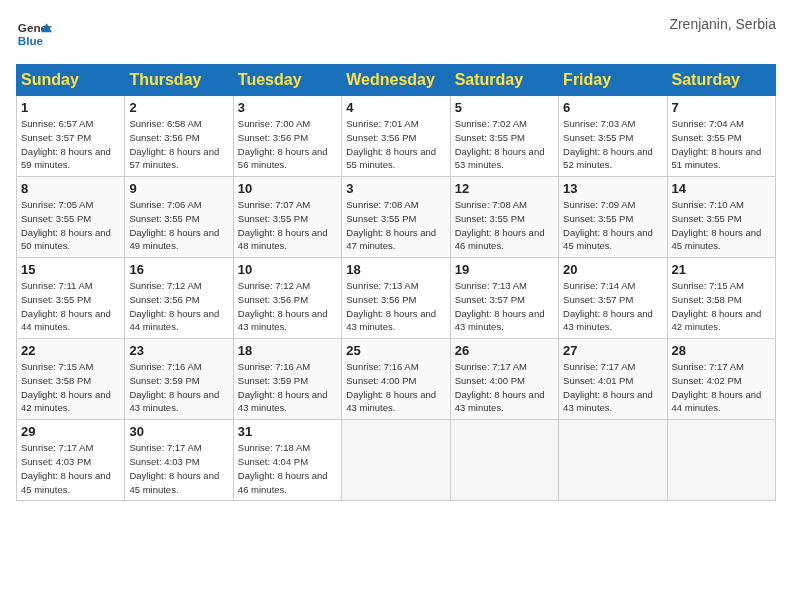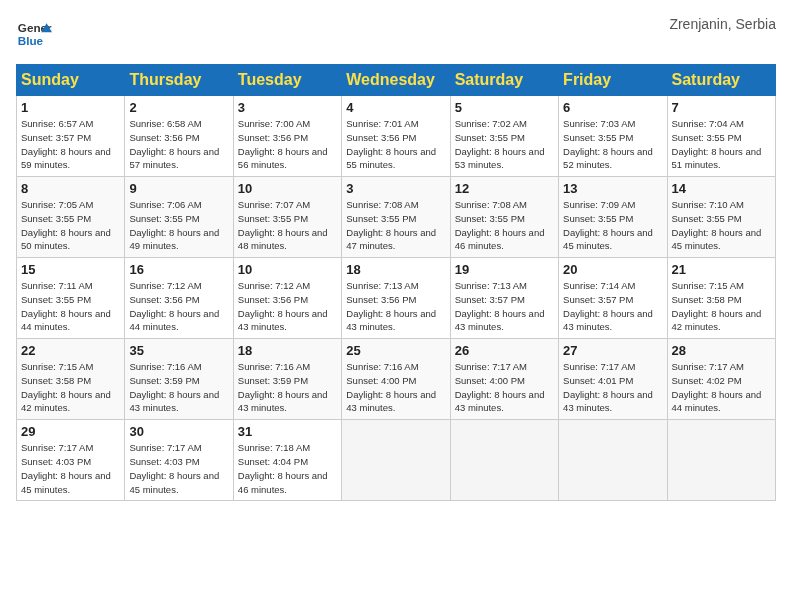--- a/index.html
+++ b/index.html
@@ -193,21 +193,21 @@
           <div class="day-num">21</div>
           <div class="day-info">Sunrise: 7:15 AM<br>Sunset: 3:58 PM<br>Daylight: 8 hours and<br>42 minutes.</div>
         </td>
       </tr>
       <tr>
         <td>
           <div class="day-num">22</div>
           <div class="day-info">Sunrise: 7:15 AM<br>Sunset: 3:58 PM<br>Daylight: 8 hours and<br>42 minutes.</div>
         </td>
         <td>
-          <div class="day-num">35</div>
+          <div class="day-num">23</div>
           <div class="day-info">Sunrise: 7:16 AM<br>Sunset: 3:59 PM<br>Daylight: 8 hours and<br>43 minutes.</div>
         </td>
         <td>
           <div class="day-num">18</div>
           <div class="day-info">Sunrise: 7:16 AM<br>Sunset: 3:59 PM<br>Daylight: 8 hours and<br>43 minutes.</div>
         </td>
         <td>
           <div class="day-num">25</div>
           <div class="day-info">Sunrise: 7:16 AM<br>Sunset: 4:00 PM<br>Daylight: 8 hours and<br>43 minutes.</div>
         </td>

